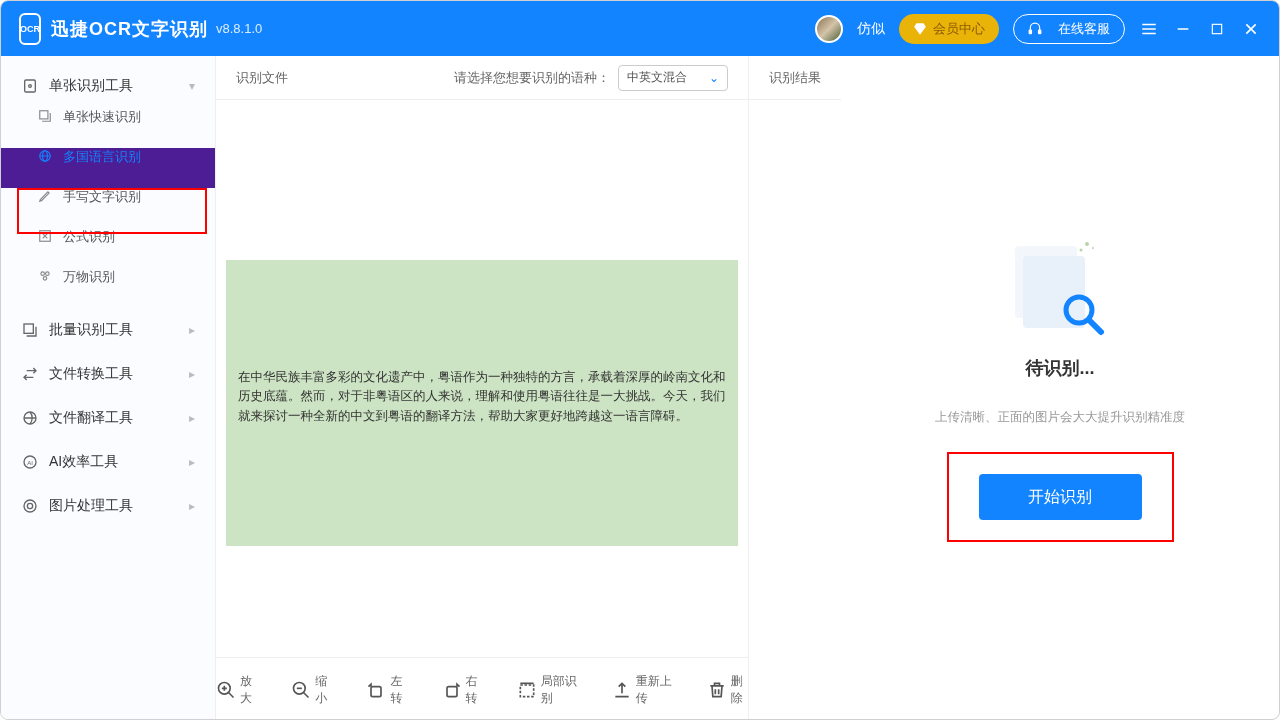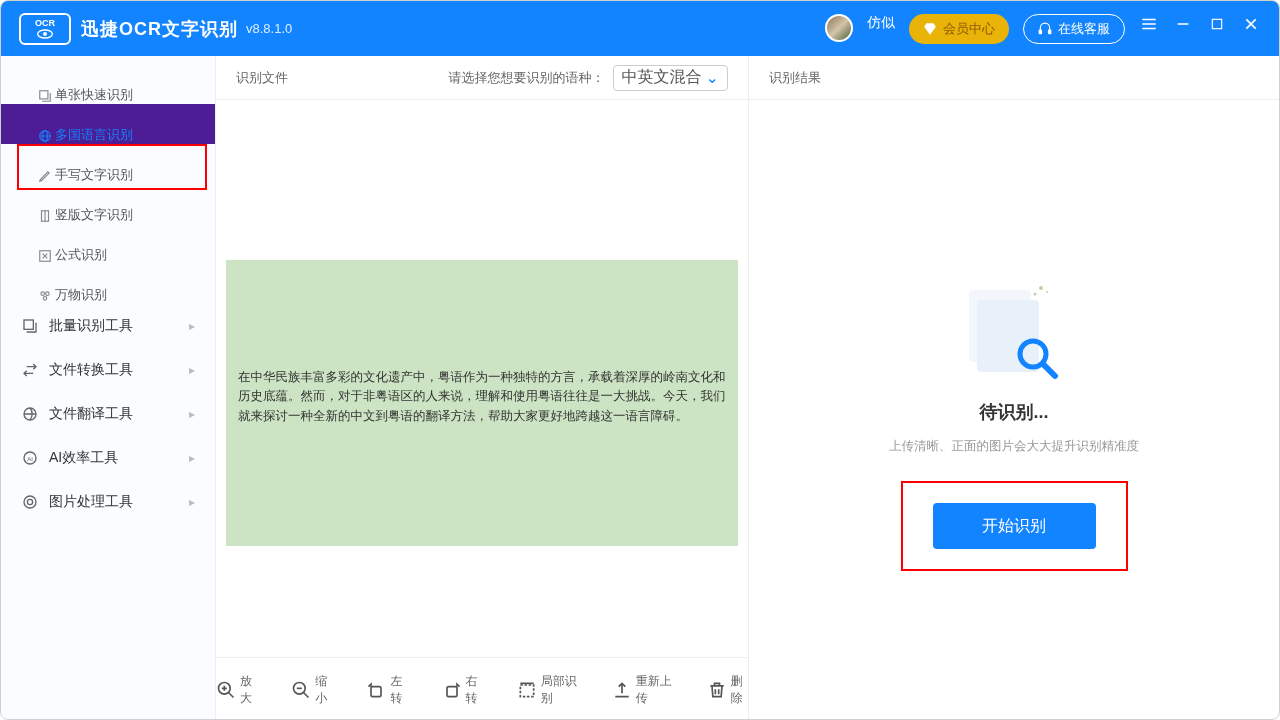--- a/index.html
+++ b/index.html
@@ -1,55 +1,55 @@
 <!DOCTYPE html>
 <html><head>
 <meta charset="utf-8">
 <style>
 *{margin:0;padding:0;box-sizing:border-box;font-family:"Microsoft YaHei",sans-serif}
 body{width:1280px;height:720px;overflow:hidden;background:#fff;border:1px solid #d0d0d0;border-radius:8px}
 .titlebar{height:55px;background:#1384ff;display:flex;align-items:center;padding:0 18px;color:#fff}
-.logo-box{width:52px;height:32px;border:2px solid #fff;border-radius:6px;display:flex;flex-direction:column;align-items:center;justify-content:center;margin-right:10px;font-size:9px;font-weight:bold}
+.logo-box{width:22px;height:32px;border:2px solid #fff;border-radius:6px;display:flex;flex-direction:row;align-items:center;justify-content:center;margin-right:10px;font-size:9px;font-weight:bold}
 .logo-box svg{margin-top:1px}
 .app-title{font-size:18px;font-weight:bold;letter-spacing:1px}
 .app-ver{font-size:13px;margin-left:8px;opacity:.85}
-.titlebar-right{margin-left:auto;display:flex;align-items:flex-start;gap:14px}
+.titlebar-right{margin-left:auto;display:flex;align-items:center;gap:14px}
 .avatar{width:28px;height:28px;border-radius:50%;background:linear-gradient(135deg,#8b7355 0%,#d4c4a8 50%,#4a5d3a 100%);border:2px solid #fff}
 .pill{height:30px;border-radius:15px;display:flex;align-items:center;padding:0 14px;font-size:13px;cursor:pointer}
 .pill-vip{background:#eab308;color:#8b5a00;gap:6px}
-.pill-service{border:1.5px solid #fff;color:#fff;gap:6px}
+.pill-service{border:1.5px solid #fff;color:#fff;gap:16px}
 .tb-icon{width:20px;height:20px;display:flex;align-items:center;justify-content:center;cursor:pointer}
 .main{display:flex;height:665px}
 .sidebar{width:215px;border-right:1px solid #eee;padding-top:8px;background:#fafcff}
 .side-section{height:44px;display:flex;align-items:center;padding:0 20px;font-size:14px;color:#333;cursor:pointer;position:relative}
 .side-section .chev{margin-left:auto;color:#bbb;font-size:12px}
-.side-item{height:40px;display:flex;align-items:flex-end;padding:0 20px 0 36px;font-size:13px;color:#555;cursor:pointer;gap:2px}
+.side-item{height:40px;display:flex;align-items:flex-start;padding:0 20px 0 36px;font-size:13px;color:#555;cursor:pointer;gap:10px}
 .side-item.active{color:#1384ff;background:#4c1d95}
 .side-ico{width:16px;height:16px;display:flex;align-items:center;justify-content:center;color:#888}
 .side-item.active .side-ico{color:#1384ff}
 .highlight-box{position:absolute;border:2px solid #ff0000;pointer-events:none}
 .center{flex:1;border-right:1px solid #eee;display:flex;flex-direction:column;min-width:0}
 .center-head{height:44px;display:flex;align-items:center;padding:0 20px;font-size:13px;color:#666;border-bottom:1px solid #eee}
 .lang-sel{margin-left:auto;display:flex;align-items:center;gap:8px}
-.lang-dd{height:26px;border:1px solid #ccc;border-radius:4px;padding:0 8px;display:flex;align-items:center;font-size:16px;color:#555;gap:4px;cursor:pointer}
+.lang-dd{height:26px;border:1px solid #ccc;border-radius:4px;padding:0 8px;display:flex;align-items:center;font-size:12px;color:#555;gap:22px;cursor:pointer}
 .preview{flex:1;display:flex;align-items:center;justify-content:center;padding:10px;overflow:hidden}
 .doc{width:100%;height:100%;position:relative;background:#fff}
 .doc-text{position:absolute;left:0;right:0;top:150px;background:#cce4c3;padding:108px 12px 120px;font-size:12.5px;line-height:1.55;color:#333}
 .toolbar{height:64px;border-top:1px solid #eee;display:flex;align-items:center;justify-content:center;gap:34px}
 .tool{display:flex;flex-direction:row;align-items:center;gap:4px;font-size:12px;color:#666;cursor:pointer}
 .tool-ico{width:22px;height:22px;display:flex;align-items:center;justify-content:center;color:#555}
-.right{width:530px;display:flex;flex-direction:column}
+.right{width:530px;display:flex;flex-direction:row}
 .right-head{height:44px;display:flex;align-items:center;padding:0 20px;font-size:13px;color:#666;border-bottom:1px solid #eee}
 .right-body{flex:1;display:flex;flex-direction:column;align-items:center;padding-top:190px}
 .placeholder-img{width:90px;height:90px;position:relative;margin-bottom:20px}
 .ph-page{position:absolute;left:8px;top:10px;width:62px;height:72px;background:#e8f0fa;border-radius:4px}
 .ph-back{position:absolute;left:0;top:0;width:62px;height:72px;background:#f3f7fc;border-radius:4px}
 .ph-dots{position:absolute;right:8px;top:-8px;width:20px;height:16px}
 .ph-mag{position:absolute;right:0;bottom:0;width:44px;height:44px}
-.status{font-size:18px;font-weight:bold;color:#333;margin-bottom:14px}
+.status{font-size:18px;font-weight:bold;color:#333;margin-bottom:29px}
 .hint{font-size:12.5px;color:#999;margin-bottom:32px}
 .start-btn{width:163px;height:46px;background:#1384ff;color:#fff;border:none;border-radius:4px;font-size:16px;cursor:pointer}
 .sec-ico{width:18px;height:18px;margin-right:10px;display:flex;align-items:center;justify-content:center;color:#666}
 </style>
 </head>
 <body>
 
 <div class="titlebar">
   <div class="logo-box">
     <span>OCR</span>
@@ -98,20 +98,30 @@
         <svg width="16" height="16" viewBox="0 0 24 24" stroke="#fff" stroke-width="2.5">
           <line x1="5" y1="5" x2="19" y2="19"></line>
           <line x1="19" y1="5" x2="5" y2="19"></line>
         </svg>
       </div>
   </div>
 </div>
 
 <div class="main">
   <div class="sidebar">
+    <div class="side-section">
+      <span class="sec-ico">
+          <svg width="16" height="16" viewBox="0 0 24 24" fill="none" stroke="currentColor" stroke-width="2">
+            <rect x="4" y="3" width="16" height="18" rx="2"></rect>
+            <circle cx="12" cy="12" r="2"></circle>
+          </svg>
+        </span>
+      <span>单张识别工具</span>
+        <span class="chev">▾</span>
+    </div>
     <div style="position:relative">
       <div class="side-item">
           <span class="side-ico">
             <svg width="14" height="14" viewBox="0 0 24 24" fill="none" stroke="currentColor" stroke-width="2">
               <rect x="3" y="3" width="14" height="14"></rect>
               <path d="M7 21h14V7"></path>
             </svg>
           </span>
           <span>单张快速识别</span>
         </div>
@@ -126,29 +136,20 @@
           <span>多国语言识别</span>
         </div>
       <div class="highlight-box" style="left:16px;top:80px;width:190px;height:46px"></div>
       <div class="side-item">
           <span class="side-ico">
             <svg width="14" height="14" viewBox="0 0 24 24" fill="none" stroke="currentColor" stroke-width="2">
               <path d="M3 21l3-1 13-13-2-2L4 18z"></path>
             </svg>
           </span>
           <span>手写文字识别</span>
-        </div>
-      <div class="side-item">
-          <span class="side-ico">
-            <svg width="14" height="14" viewBox="0 0 24 24" fill="none" stroke="currentColor" stroke-width="2">
-              <rect x="6" y="3" width="12" height="18"></rect>
-              <line x1="12" y1="3" x2="12" y2="21"></line>
-            </svg>
-          </span>
-          <span>竖版文字识别</span>
         </div>
       <div class="side-item">
           <span class="side-ico">
             <svg width="14" height="14" viewBox="0 0 24 24" fill="none" stroke="currentColor" stroke-width="2">
               <rect x="3" y="3" width="18" height="18"></rect>
               <path d="M8 8l8 8M16 8l-8 8"></path>
             </svg>
           </span>
           <span>公式识别</span>
         </div>

